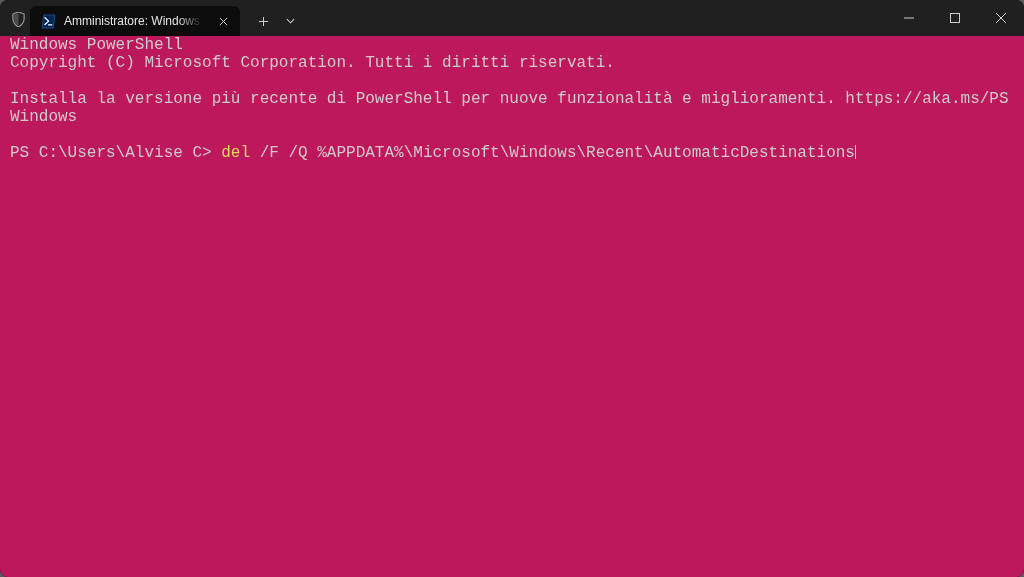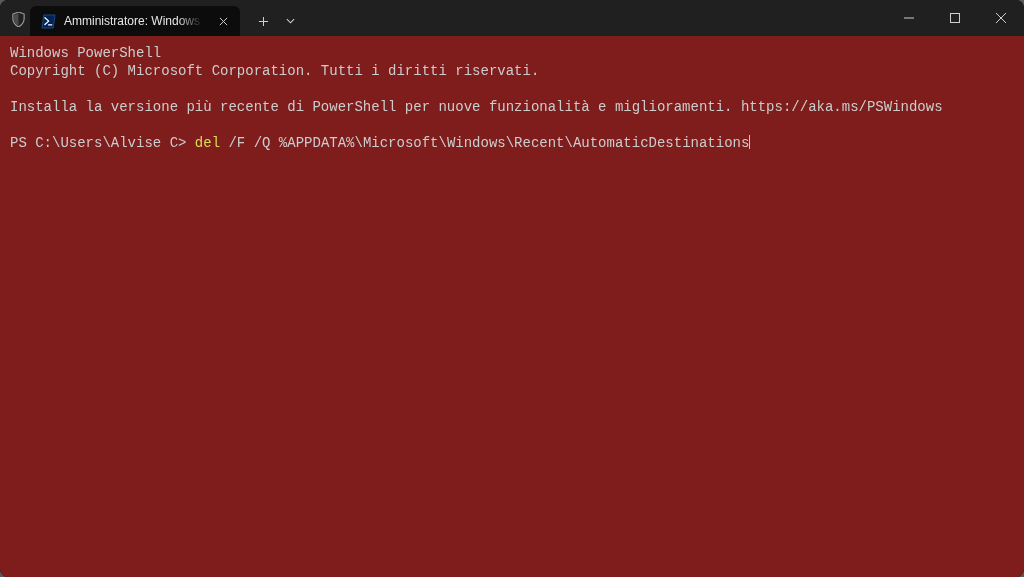--- a/index.html
+++ b/index.html
@@ -103,24 +103,24 @@
     width: 46px;
     height: 36px;
     display: flex;
     align-items: center;
     justify-content: center;
     color: #cfcfcf;
   }
   .win-btn svg { width: 10px; height: 10px; }
   .terminal {
     flex: 1;
-    background: #7f1d1d;
-    padding: 8px 10px;
+    background: #be185d;
+    padding: 0 10px;
     font-family: Consolas, "Courier New", monospace;
-    font-size: 14px;
+    font-size: 16px;
     line-height: 18px;
     color: #cccccc;
     white-space: pre-wrap;
     word-break: break-all;
     overflow: hidden;
   }
   .cmd-keyword { color: #dbdb57; }
   .prompt-line { color: #cccccc; }
   .ps-icon {
     width: 16px;

